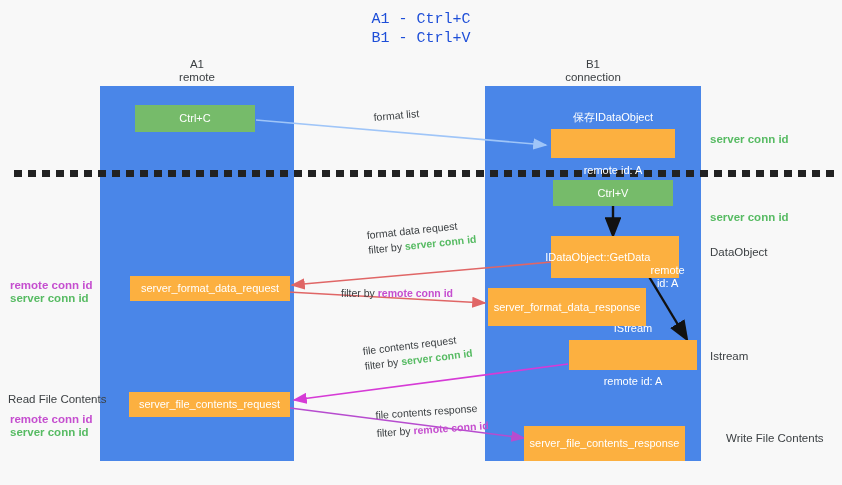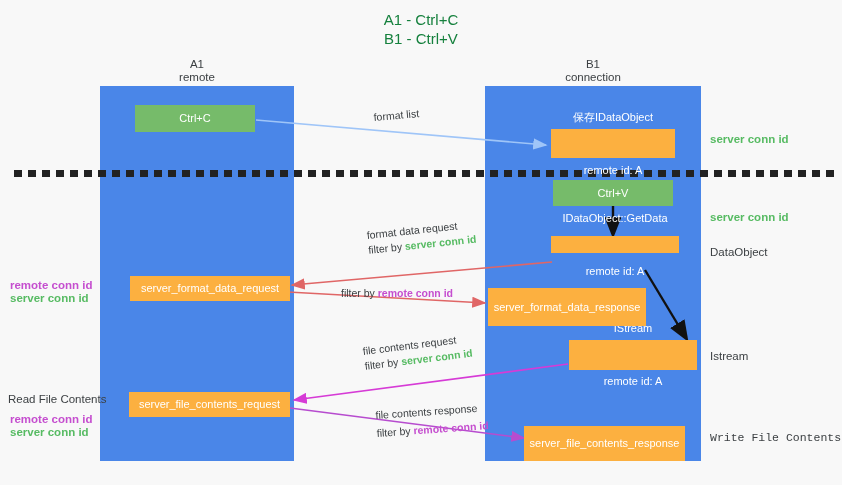--- a/index.html
+++ b/index.html
@@ -10,21 +10,21 @@
     overflow:hidden;
     position:relative;
   }
   #stage{position:absolute;left:0;top:0;width:842px;height:485px;}
   .abs{position:absolute;}
 
   
   #title{
     left:0;top:10px;width:842px;
     text-align:center;
-    font-size:15px;color:#15803d;line-height:19px;
+    font-size:15px;color:#1d4ed8;line-height:19px;font-family:Liberation Mono, monospace;
   }
   #title div{white-space:pre;}
 
   
   .col-head{
     text-align:center;font-size:11.5px;color:#3c4043;line-height:13px;
   }
 
   
   .lane{background:#4a86e8;}
@@ -125,21 +125,21 @@
 
   <div class="abs box orange" style="left:551px;top:129px;width:124px;height:29px;flex-direction:column;">
     <span>保存IDataObject</span>
     <span class="l2">remote id: A</span>
   </div>
 
   <div class="abs box green" style="left:553px;top:180px;width:120px;height:26px;">
     <span>Ctrl+V</span>
   </div>
 
-  <div class="abs box orange" style="left:551px;top:236px;width:128px;height:17px;flex-direction:column;">
+  <div class="abs box orange" style="left:551px;top:236px;width:128px;height:42px;flex-direction:row;">
     <span>IDataObject::GetData</span>
     <span class="l2">remote id: A</span>
   </div>
 
   <div class="abs box orange" style="left:569px;top:340px;width:128px;height:30px;flex-direction:column;">
     <span>IStream</span>
     <span class="l2">remote id: A</span>
   </div>
 
   <div class="abs box orange" style="left:130px;top:276px;width:160px;height:25px;">
@@ -155,21 +155,21 @@
   </div>
 
   <div class="abs box orange" style="left:524px;top:426px;width:161px;height:35px;">
     <span>server_file_contents_response</span>
   </div>
 
   <div class="abs side green-t" style="left:710px;top:132px;">server conn id</div>
   <div class="abs side green-t" style="left:710px;top:210px;">server conn id</div>
   <div class="abs side" style="left:710px;top:245px;">DataObject</div>
   <div class="abs side" style="left:710px;top:349px;">Istream</div>
-  <div class="abs side" style="left:710px;top:431px;font-family:Liberation Mono, monospace;">Write File Contents</div>
+  <div class="abs side" style="left:726px;top:431px;">Write File Contents</div>
 
   <div class="abs side purple-t" style="left:10px;top:278px;">remote conn id</div>
   <div class="abs side green-t" style="left:10px;top:291px;">server conn id</div>
 
   <div class="abs side" style="left:8px;top:392px;">Read File Contents</div>
   <div class="abs side purple-t" style="left:10px;top:412px;">remote conn id</div>
   <div class="abs side green-t" style="left:10px;top:425px;">server conn id</div>
 
   <div class="abs edge-lab rot" style="left:373px;top:110px;transform:rotate(-5deg);">
     <span>format list</span>

